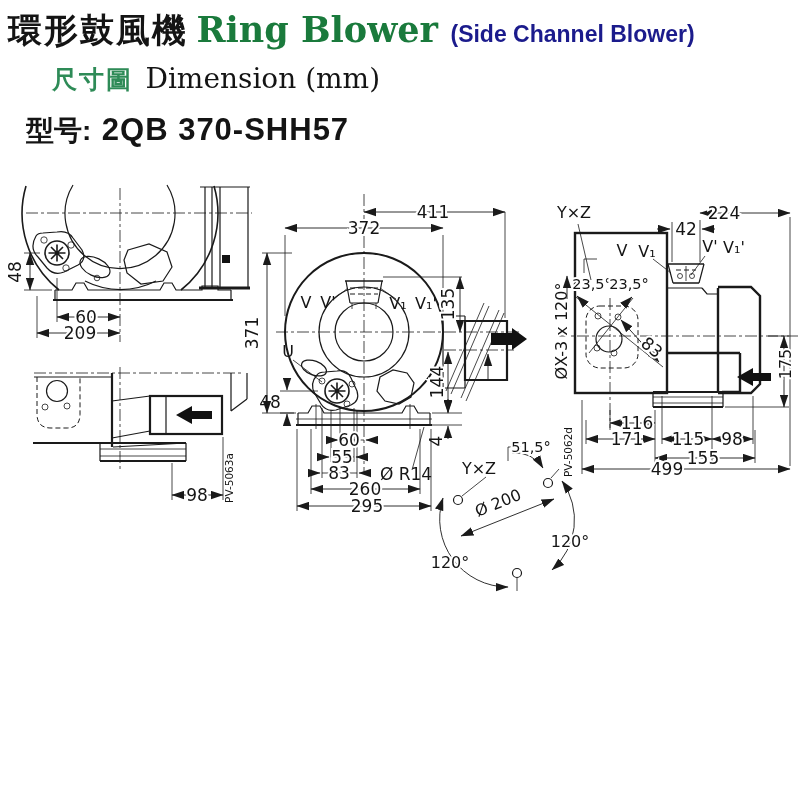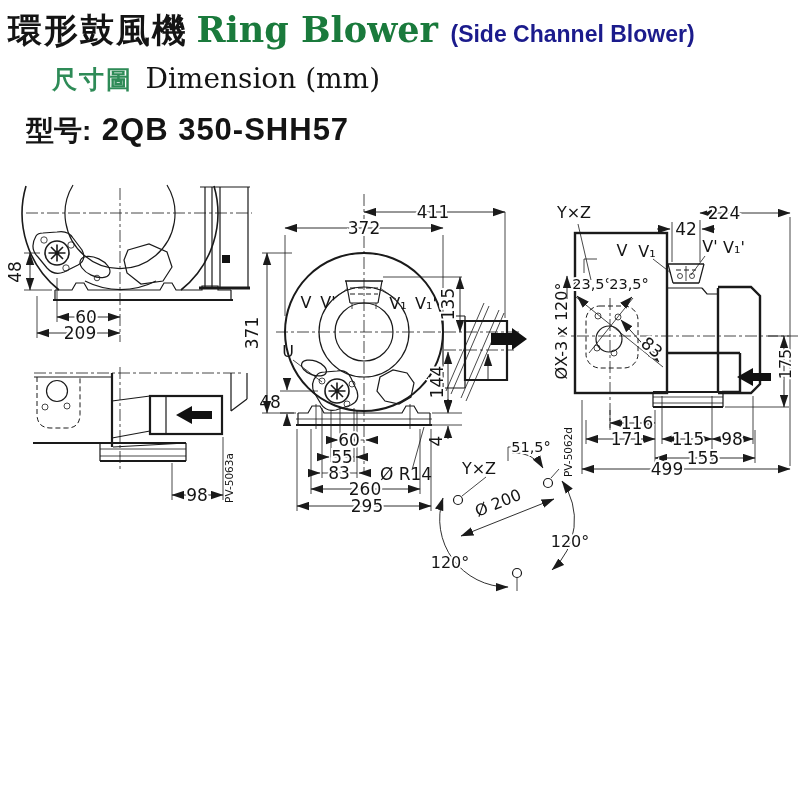--- a/index.html
+++ b/index.html
@@ -40,21 +40,21 @@
   <span id="title-cjk">環形鼓風機</span>
   <span id="title-en">Ring Blower</span>
   <span id="title-sub">(Side Channel Blower)</span>
 </div>
 <div class="hline" id="line2">
   <span id="subtitle-cjk">尺寸圖</span>
   <span id="subtitle-en">Dimension (mm)</span>
 </div>
 <div class="hline" id="line3">
   <span id="model-label">型号:</span>
-  <span id="model-value">2QB 350-SHH57</span>
+  <span id="model-value">2QB 370-SHH57</span>
 </div>
 
 <svg width="800" height="800" viewBox="0 0 800 800">
   <defs>
     <marker id="ae" orient="auto" markerUnits="userSpaceOnUse" markerWidth="13" markerHeight="9" refX="11.5" refY="4" viewBox="0 0 12 8">
       <path d="M0,0 L12,4 L0,8 Z" fill="#1a1a1a"></path>
     </marker>
     <marker id="as" orient="auto-start-reverse" markerUnits="userSpaceOnUse" markerWidth="13" markerHeight="9" refX="11.5" refY="4" viewBox="0 0 12 8">
       <path d="M0,0 L12,4 L0,8 Z" fill="#1a1a1a"></path>
     </marker>

